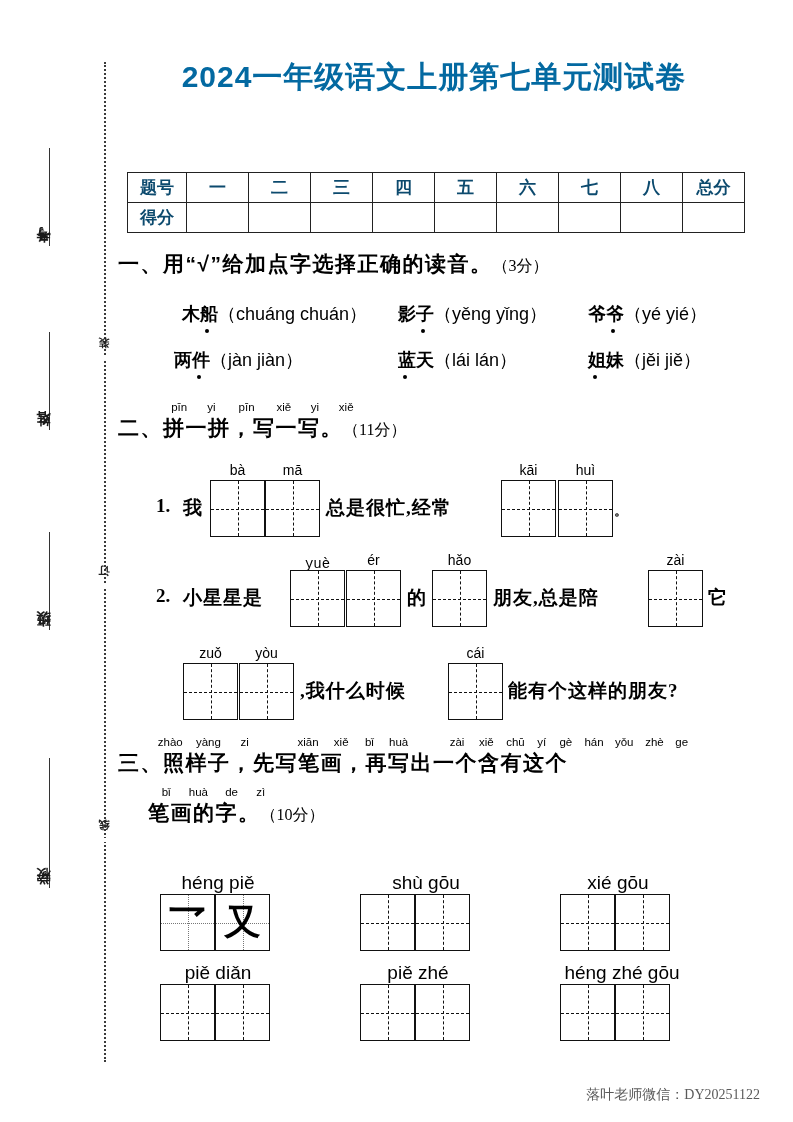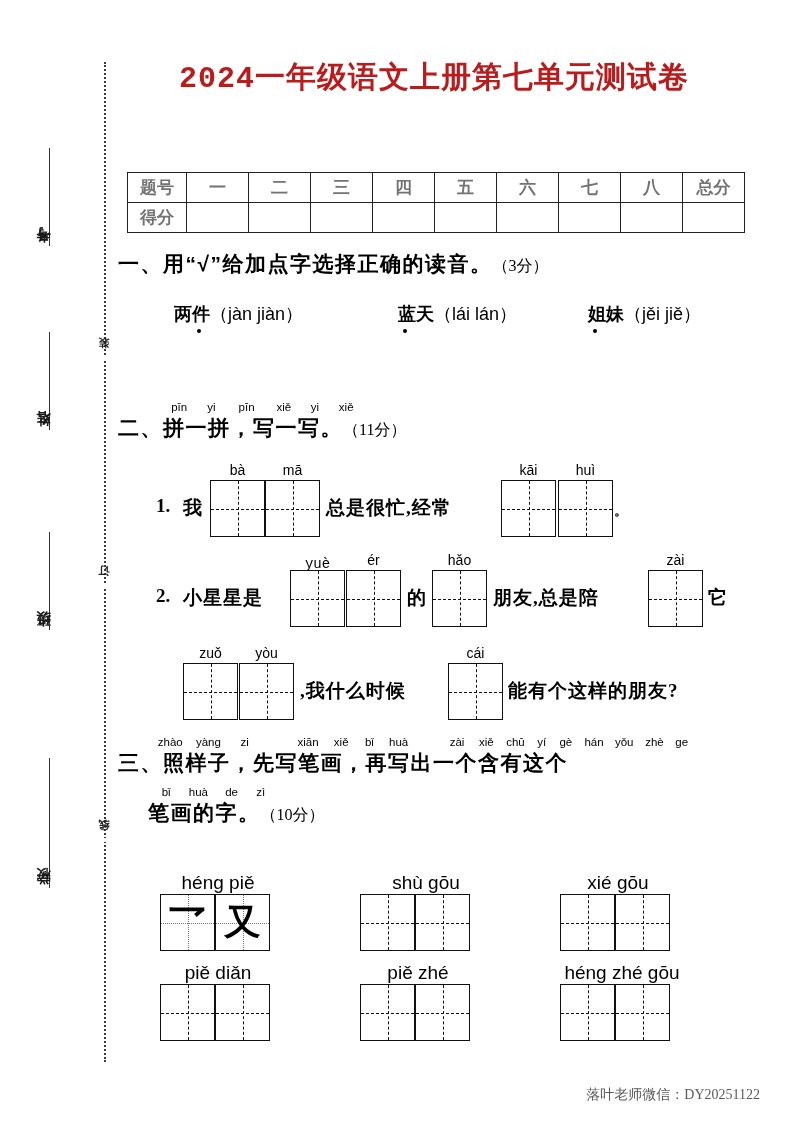--- a/index.html
+++ b/index.html
@@ -75,25 +75,25 @@
     width: 660px;
     height: 1122px;
   }
 
   .doc-title {
     position: absolute;
     top: 57px;
     left: 0;
     width: 632px;
     text-align: center;
-    font-family: Liberation Mono, monospace;
+    font-family: Liberation Sans, sans-serif;
     font-weight: bold;
     font-size: 30px;
     letter-spacing: 1px;
-    color: #b91c1c;
+    color: #0369a1;
   }
   .doc-sub {
     position: absolute;
     top: 128px;
     left: 0;
     width: 632px;
     text-align: center;
     font-family: "Liberation Sans", "DejaVu Sans", sans-serif;
     font-size: 17px;
     color: #000;
@@ -109,21 +109,21 @@
   }
   .score-table td {
     border: 1.2px solid #222;
     width: 59px;
     height: 27px;
     text-align: center;
     vertical-align: middle;
     font-family: "Liberation Serif", "DejaVu Serif", serif;
     font-size: 17px;
     font-weight: bold;
-    color: #737373;
+    color: #0c4a6e;
   }
   .score-table td.head-cell { width: 56px; }
 
   
   .qhead { position: absolute; left: 0; white-space: nowrap; }
   .qline {
     font-family: "Liberation Sans", "DejaVu Sans", sans-serif;
     font-weight: bold;
     font-size: 21px;
     letter-spacing: 1.5px;
@@ -304,20 +304,34 @@
   </table>
 
   <div class="qhead" style="top:250px;">
     <div class="qline">
       <span>一、</span><span>用“√”给加点字选择正确的读音。</span><span class="pts">（3分）</span>
     </div>
   </div>
 
   <div class="choices" style="top:302px;">
 
+    <div class="choice-row">
+      <div class="choice-item" style="left:64px;">
+        <span class="han">木船</span><span>（chuáng chuán）</span>
+        <span class="dotmark" style="left:23px;"></span>
+      </div>
+      <div class="choice-item" style="left:280px;">
+        <span class="han">影子</span><span>（yěng yǐng）</span>
+        <span class="dotmark" style="left:23px;"></span>
+      </div>
+      <div class="choice-item" style="left:470px;">
+        <span class="han">爷爷</span><span>（yé yié）</span>
+        <span class="dotmark" style="left:23px;"></span>
+      </div>
+    </div>
 
     <div class="choice-row">
       <div class="choice-item" style="left:56px;">
         <span class="han">两件</span><span>（jàn jiàn）</span>
         <span class="dotmark" style="left:23px;"></span>
       </div>
       <div class="choice-item" style="left:280px;">
         <span class="han">蓝天</span><span>（lái lán）</span>
         <span class="dotmark" style="left:5px;"></span>
       </div>

